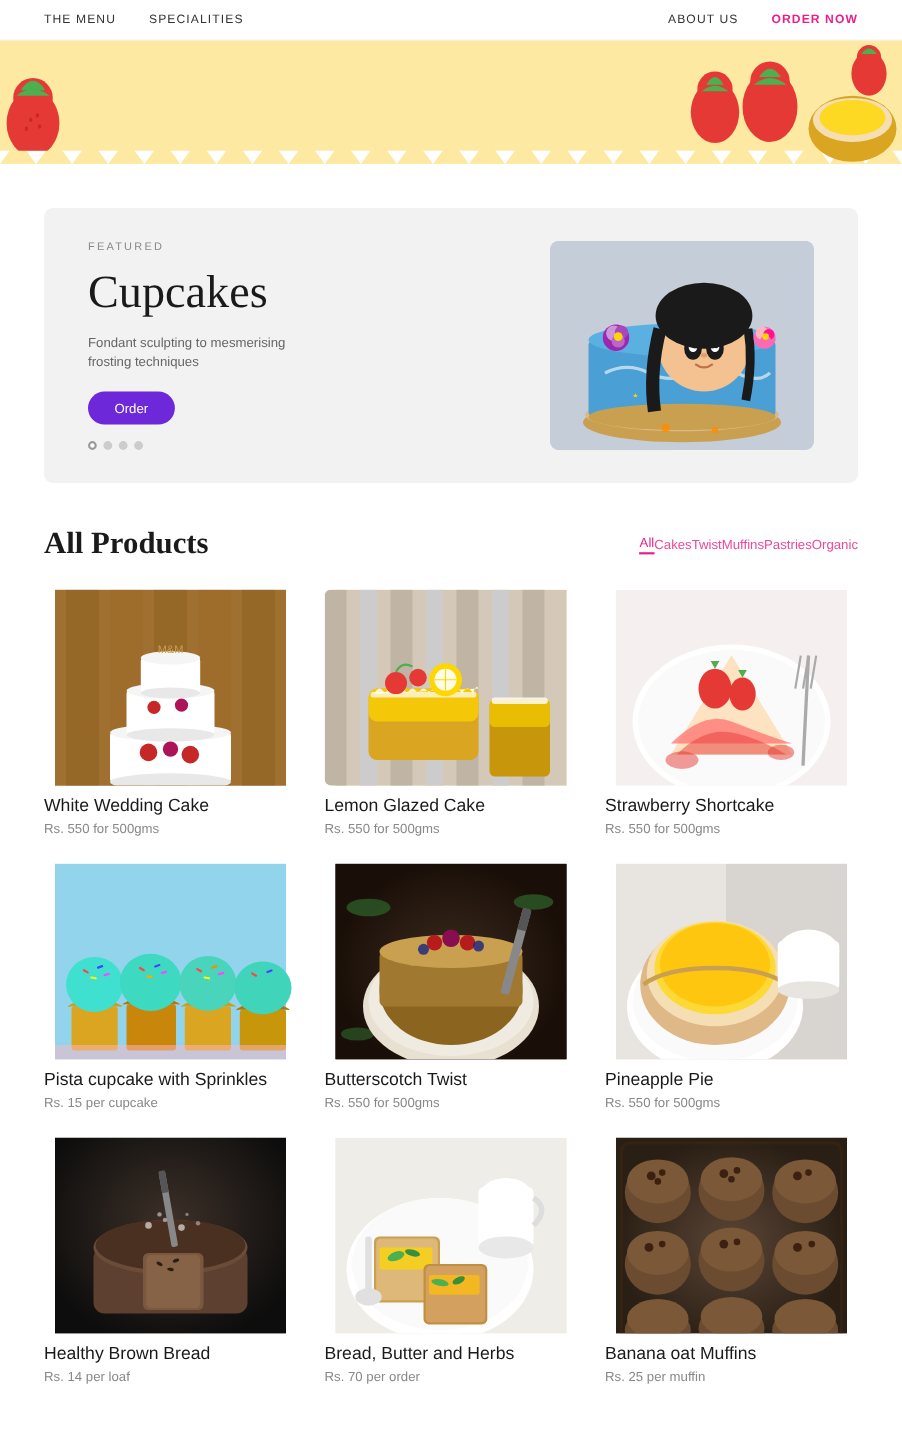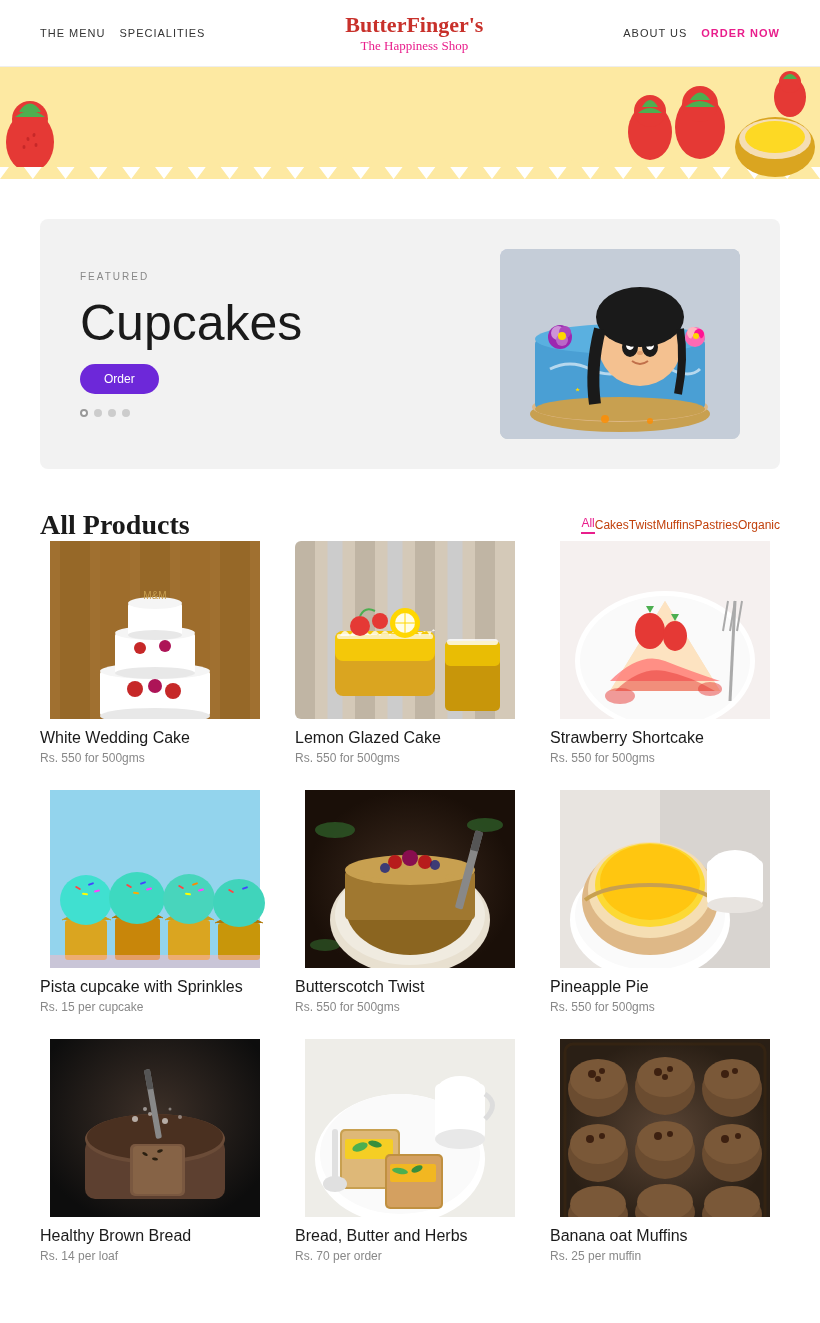--- a/index.html
+++ b/index.html
@@ -3,50 +3,50 @@
   <meta charset="utf-8">
   <style>
     * { margin: 0; padding: 0; box-sizing: border-box; }
     body { font-family: Arial, sans-serif; background: #fff; width: 820px; }
 
     
     nav {
       display: flex; align-items: center; justify-content: space-between;
       padding: 12px 40px; border-bottom: 1px solid #eee; background: #fff;
     }
-    .nav-links { display: flex; gap: 14px; align-items: flex-start; }
+    .nav-links { display: flex; gap: 30px; align-items: flex-start; }
     .nav-link { font-size: 11px; letter-spacing: 1px; text-transform: uppercase; color: #333; text-decoration: none; }
     .nav-order { color: #e91e8c; font-weight: bold; font-size: 11px; letter-spacing: 1px; text-transform: uppercase; }
     .logo-main { color: #c8312b; font-size: 22px; font-family: Georgia, serif; font-weight: bold; }
     .logo-sub { color: #e91e8c; font-size: 13px; font-family: Georgia, serif; display: block; text-align: center; }
 
     
     .featured-section { padding: 30px 40px; }
     .featured-card {
       background: #f2f2f2; border-radius: 8px;
       display: flex; align-items: center; justify-content: space-between;
       padding: 30px 40px; position: relative; overflow: hidden; min-height: 200px;
     }
     .featured-label { font-size: 10px; letter-spacing: 2px; color: #888; text-transform: uppercase; margin-bottom: 8px; }
-    .featured-title { font-family: Liberation Sans, sans-serif; font-size: 50px; color: #1a1a1a; margin-bottom: 12px; margin-top: 12px; }
+    .featured-title { font-family: Liberation Serif, serif; font-size: 42px; color: #1a1a1a; margin-bottom: 12px; margin-top: 12px; }
     .featured-desc { font-size: 12px; color: #666; margin-bottom: 18px; line-height: 1.5; }
     .order-btn {
       background: #6d28d9; color: #fff; border: none; border-radius: 20px;
       padding: 8px 24px; font-size: 12px; cursor: pointer;
     }
     .dots { display: flex; gap: 6px; margin-top: 15px; align-items: center; }
     .dot { width: 8px; height: 8px; border-radius: 50%; background: #ccc; }
     .dot.active { background: #fff; border: 2px solid #999; }
 
     
     .products-section { padding: 10px 40px 40px; }
-    .products-header { display: flex; align-items: center; justify-content: space-between; }
+    .products-header { display: flex; align-items: center; justify-content: space-between; margin-bottom: 25px; }
     .products-title { font-family: Georgia, serif; font-size: 28px; color: #1a1a1a; }
     .filter-tabs { display: flex; align-items: center; }
-    .filter-tab { font-size: 12px; color: #c2410c; cursor: pointer; text-decoration: none; }
+    .filter-tab { font-size: 12px; color: #ec4899; cursor: pointer; text-decoration: none; }
     .filter-tab.active { color: #e91e8c; border-bottom: 2px solid #e91e8c; padding-bottom: 2px; }
 
     .products-grid { display: grid; grid-template-columns: 1fr 1fr 1fr; gap: 25px; }
     .product-card { cursor: pointer; }
     .product-name { font-size: 16px; color: #1a1a1a; margin-bottom: 4px; font-weight: 500; }
     .product-price { font-size: 12px; color: #e91e8c; font-weight: bold; }
     .product-price span { color: #888; font-weight: normal; }
 
     
     .banner-wrapper {
@@ -85,24 +85,20 @@
     }
   </style>
 </head>
 <body>
 
 <nav>
   <div class="nav-links">
     <a class="nav-link">THE MENU</a>
     <a class="nav-link">SPECIALITIES</a>
   </div>
-  <div style="text-align:center;">
-    <span class="logo-main">ButterFinger's</span>
-    <span class="logo-sub">The Happiness Shop</span>
-  </div>
   <div class="nav-links">
     <a class="nav-link">ABOUT US</a>
     <a class="nav-order">ORDER NOW</a>
   </div>
 </nav>
 
 <div class="banner-wrapper">
   <div class="banner-content" style="padding: 18px 40px 12px; min-height:100px; position:relative;">
 
     <div style="position:absolute;left:0;top:0;height:100%;width:60px;overflow:hidden;">
@@ -144,20 +140,21 @@
     </div>
   </div>
   <div class="banner-wave"></div>
 </div>
 
 <div class="featured-section">
   <div class="featured-card">
     <div style="flex:1;">
       <div class="featured-label">FEATURED</div>
       <div class="featured-title">Cupcakes</div>
+      <div class="featured-desc">Fondant sculpting to mesmerising<br>frosting techniques</div>
       <button class="order-btn">Order</button>
       <div class="dots">
         <div class="dot active"></div>
         <div class="dot"></div>
         <div class="dot"></div>
         <div class="dot"></div>
       </div>
     </div>
     <div class="cake-img-placeholder">
 

